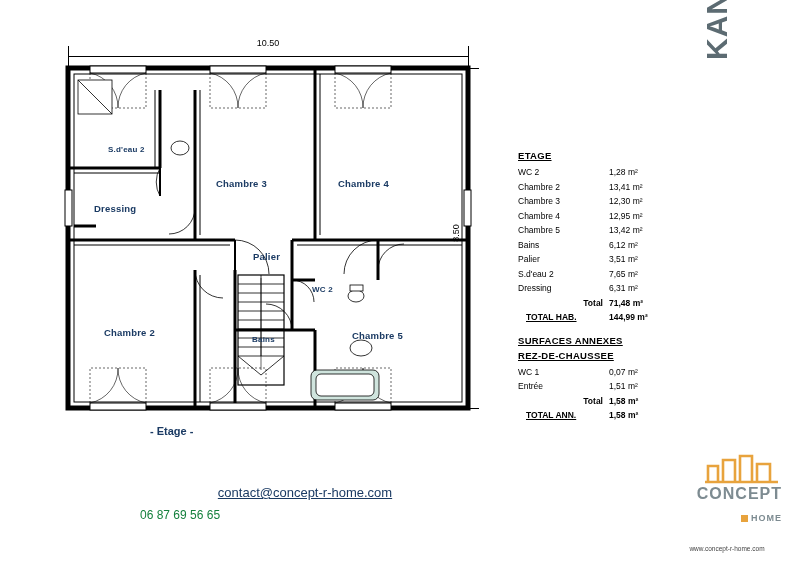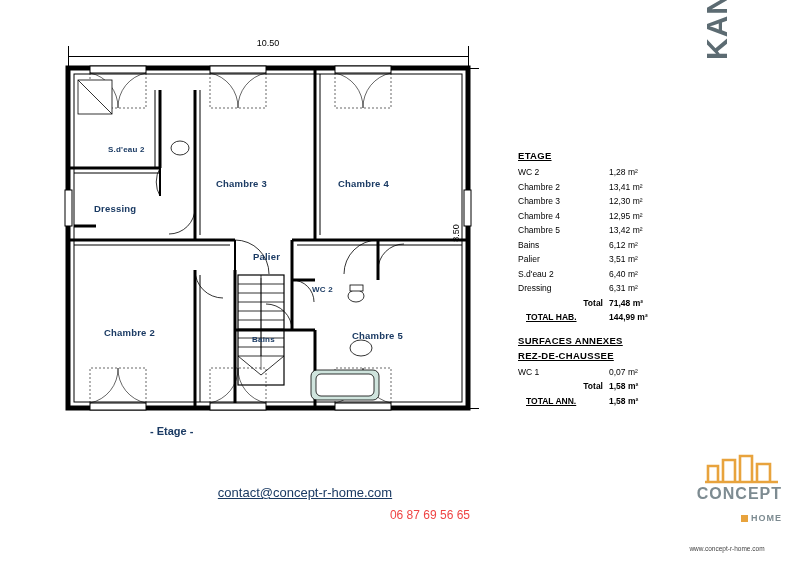--- a/index.html
+++ b/index.html
@@ -126,23 +126,23 @@
     text-align: center;
     font-size: 13px;
     color: #1a3a63;
     text-decoration: underline;
   }
   .contact-phone {
     position: absolute;
     left: 140px;
     top: 508px;
     width: 330px;
-    text-align: right;
+    text-align: left;
     font-size: 12px;
-    color: #ef4444;
+    color: #15803d;
   }
 
   
   .surfaces {
     position: absolute;
     left: 518px;
     top: 150px;
     width: 145px;
     font-size: 8.5px;
     color: #000;
@@ -423,21 +423,21 @@
     <div class="srow">
       <span class="name">Bains</span>
       <span class="val">6,12 m²</span>
     </div>
     <div class="srow">
       <span class="name">Palier</span>
       <span class="val">3,51 m²</span>
     </div>
     <div class="srow">
       <span class="name">S.d'eau 2</span>
-      <span class="val">6,40 m²</span>
+      <span class="val">7,65 m²</span>
     </div>
     <div class="srow">
       <span class="name">Dressing</span>
       <span class="val">6,31 m²</span>
     </div>
 
     <div class="srow total">
       <span class="name">Total</span>
       <span class="val">71,48 m²</span>
     </div>
@@ -447,20 +447,24 @@
     </div>
 
     <div class="gap"></div>
 
     <div class="section-title">SURFACES ANNEXES</div>
     <div class="section-title" style="margin-top:2px;">REZ-DE-CHAUSSEE</div>
 
     <div class="srow">
       <span class="name">WC 1</span>
       <span class="val">0,07 m²</span>
+    </div>
+    <div class="srow">
+      <span class="name">Entrée</span>
+      <span class="val">1,51 m²</span>
     </div>
     <div class="srow total">
       <span class="name">Total</span>
       <span class="val">1,58 m²</span>
     </div>
     <div class="srow grand">
       <span class="name">TOTAL ANN.</span>
       <span class="val">1,58 m²</span>
     </div>
   </div>

